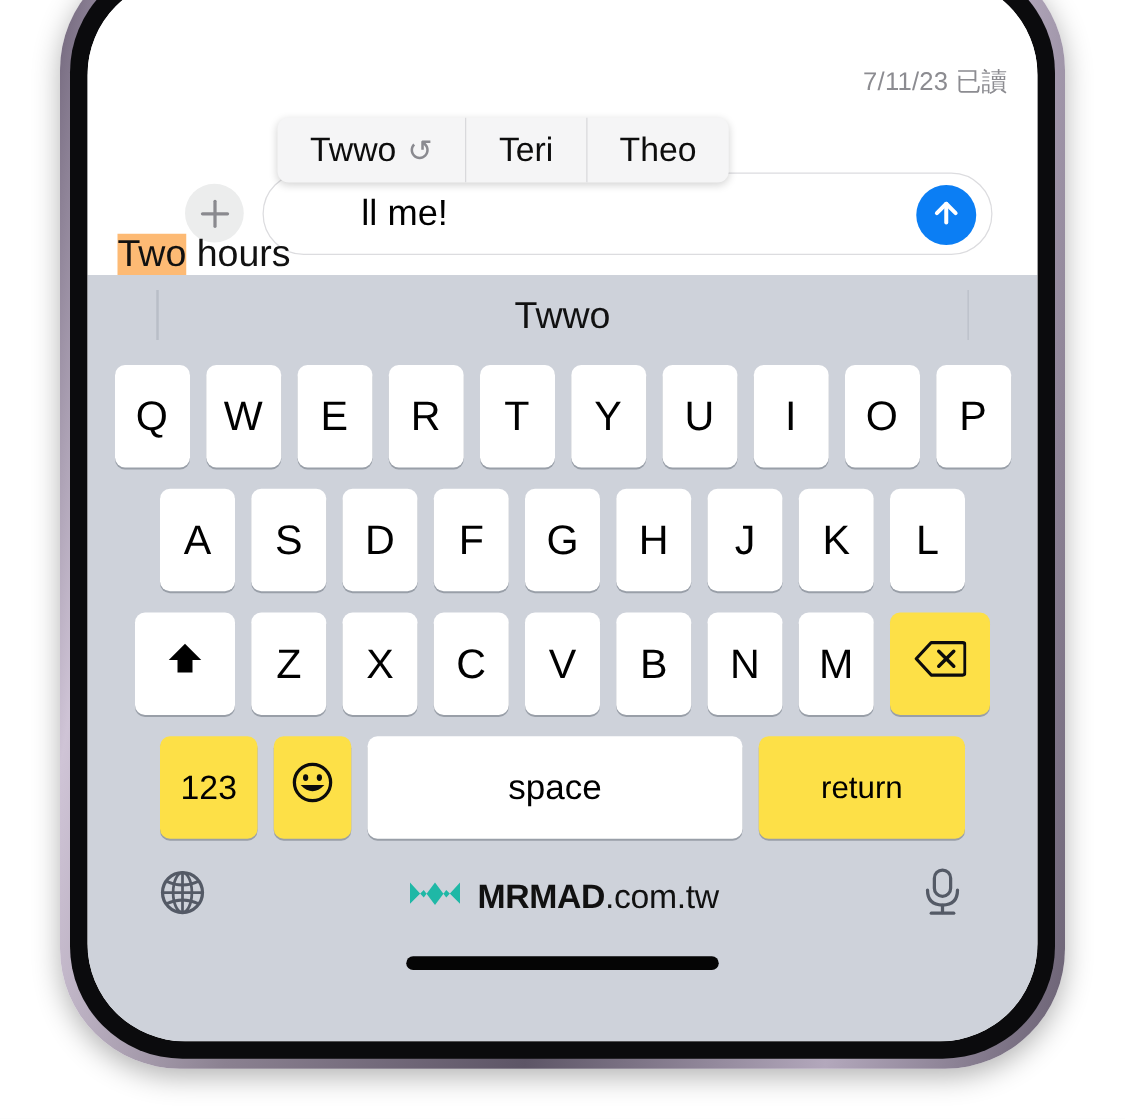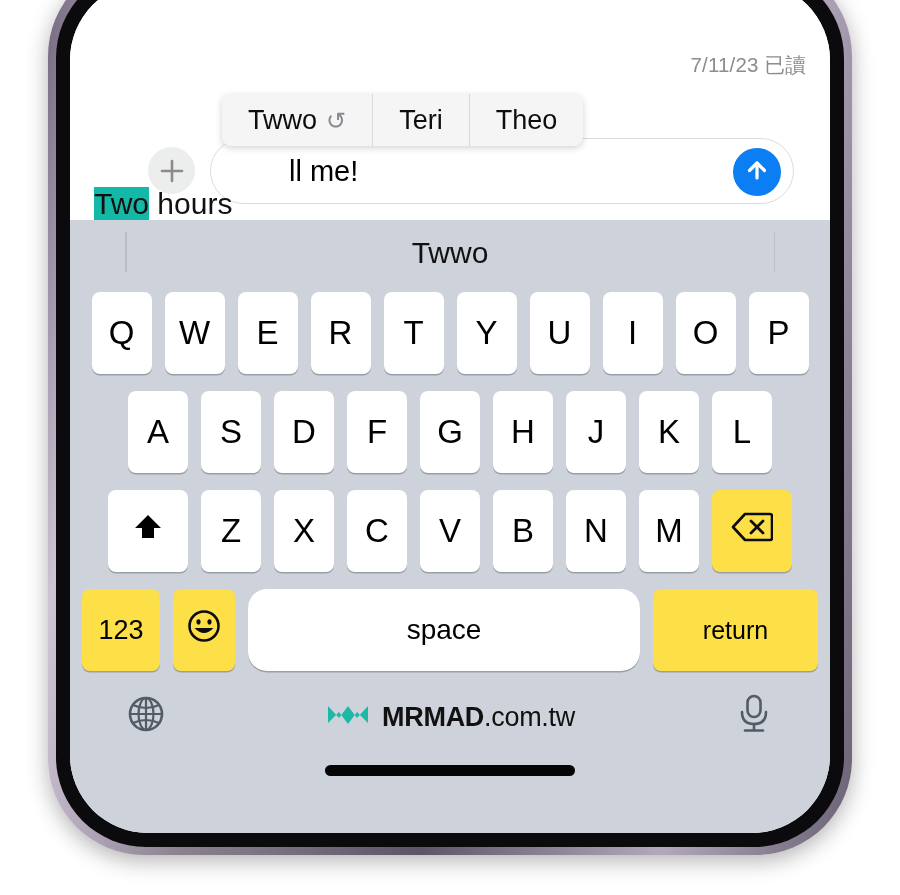--- a/index.html
+++ b/index.html
@@ -109,21 +109,21 @@
   }
   #composed-text {
     position: absolute;
     left: 24px;
     top: 50px;
     font-size: 30px;
     color: #111;
     white-space: nowrap;
   }
   #composed-text .hl {
-    background: #14b8a6;
+    background: #fdba74;
     text-align: center;
   }
   #send-button {
     position: absolute;
     right: 12px;
     top: 9px;
     width: 48px;
     height: 48px;
     border-radius: 50%;
     background: #0b7ef4;
@@ -232,23 +232,22 @@
     width: 80px;
   }
   .key.num-key {
     width: 78px;
     font-size: 27px;
   }
   .key.emoji-key {
     width: 62px;
   }
   .key.space-key {
-    width: 392px;
+    width: 300px;
     font-size: 28px;
-    border-radius: 19px;
   }
   .key.return-key {
     width: 165px;
     font-size: 25px;
   }
 
   
   #bottom-row {
     position: absolute;
     left: 0;

